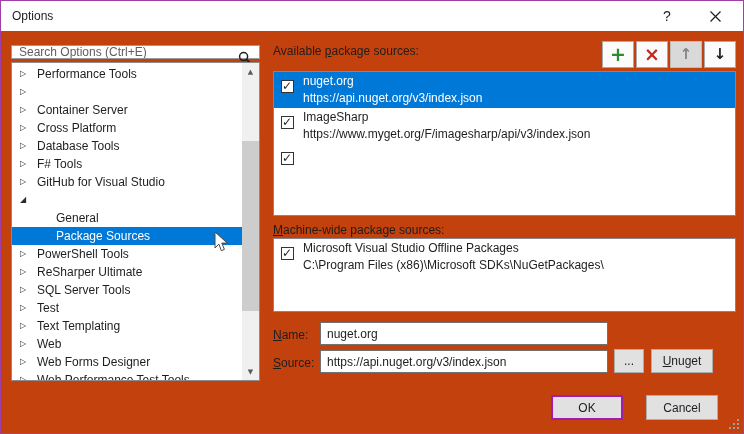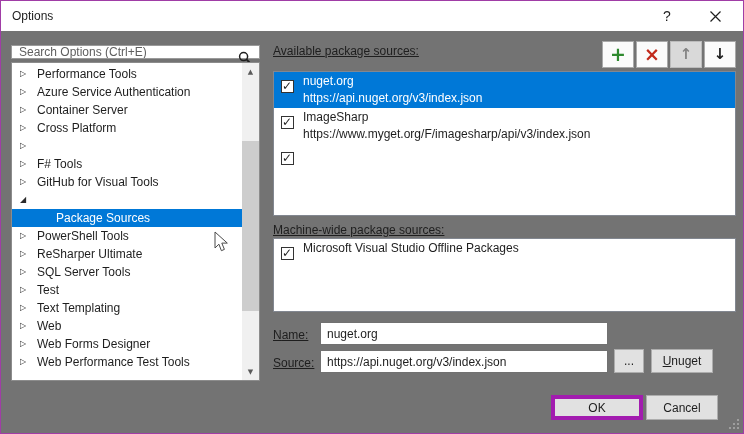--- a/index.html
+++ b/index.html
@@ -1,18 +1,18 @@
 <!DOCTYPE html>
 <html><head>
 <meta charset="utf-8">
 <style>
   * { box-sizing: border-box; margin: 0; padding: 0; }
   html,body { background:#cfcfcf; }
   body { font-family: "Liberation Sans", sans-serif; }
-  .dialog { position:relative; width:744px; height:434px; background:#737373;
+  .dialog { position:relative; width:744px; height:434px; background:#c2410c;
             border:1px solid #a03da6; overflow:hidden; font-size:12px; color:#1e1e1e; }
 
   
   .titlebar { position:absolute; left:0; top:0; width:100%; height:30px; background:#fff; }
   .title { position:absolute; left:11px; top:8px; font-size:12px; }
   .tb-btn { position:absolute; top:0; width:40px; height:30px; background:transparent; border:none;
             display:flex; align-items:center; justify-content:center; font-size:14px; color:#1e1e1e; }
   .tb-help { right:56px; }
   .tb-close { right:8px; }
 
@@ -36,21 +36,21 @@
   .tree-row.selected .tlabel { color:#fff; }
 
   
   .vscroll { position:absolute; right:0; top:0; width:17px; height:100%; background:#f0f0f0; }
   .vs-btn { position:absolute; left:0; width:17px; height:17px; display:flex; align-items:center; justify-content:center;
             font-family:"DejaVu Sans", sans-serif; font-size:7px; color:#5a5a5a; }
   .vs-up { top:0; } .vs-down { bottom:0; }
   .vs-thumb { position:absolute; left:0; top:78px; width:17px; height:170px; background:#cdcdcd; }
 
   
-  .rlabel { position:absolute; font-size:12px; color:#1e1e1e;text-decoration:underline; }
+  .rlabel { position:absolute; font-size:12px; color:#1e1e1e; }
   .mn { text-decoration:underline; }
 
   
   .toolbar { position:absolute; left:601px; top:40px; display:flex; gap:2px; }
   .tool-btn { width:32px; height:27px; background:#fbfbfb; border:1px solid #a9a9a9;
               display:flex; align-items:center; justify-content:center; padding:0; }
   .tool-btn.disabled { background:#d9d9d9; border-color:#bcbcbc; }
   .g-add { color:#2f8a2f; font-size:19px; font-weight:900; line-height:1; font-family:"DejaVu Sans", sans-serif; }
   .g-rem { color:#c22a1c; font-size:19px; font-weight:600; line-height:1; font-family:"DejaVu Sans", sans-serif; }
   .g-up  { color:#838383; font-size:15px; font-weight:bold; line-height:1; font-family:"DejaVu Sans", sans-serif; }
@@ -68,21 +68,21 @@
   .src-name { font-size:12px; line-height:17px; white-space:nowrap; }
   .src-url  { font-size:12px; line-height:16px; white-space:nowrap; }
 
   
   .finput { position:absolute; height:23px; background:#fff; border:1px solid #717171;
             font:12px "Liberation Sans", sans-serif; color:#1e1e1e; padding:0 6px; outline:none; }
   .btn { background:#e1e1e1; border:1px solid #adadad; font:12px "Liberation Sans", sans-serif;
          color:#1e1e1e; display:flex; align-items:center; justify-content:center; }
   .browse { position:absolute; left:613px; top:348px; width:30px; height:24px; }
   .update { position:absolute; left:650px; top:348px; width:62px; height:24px; }
-  .ok     { position:absolute; left:550px; top:394px; width:92px; height:25px; border:4px solid #a21caf; }
+  .ok     { position:absolute; left:550px; top:394px; width:72px; height:25px; border:2px solid #a21caf; }
   .cancel { position:absolute; left:645px; top:394px; width:72px; height:25px; }
 
   .grip { position:absolute; right:3px; bottom:3px; }
   .cursor { position:absolute; left:213px; top:230px; pointer-events:none; }
 </style>
 </head>
 <body>
 
 <div class="dialog">
 
@@ -110,43 +110,47 @@
 
   <div class="tree">
     <div class="tree-rows">
 
     <div class="tree-row">
           <span class="arrow">▷</span>
           <span class="tlabel">Performance Tools</span>
         </div>
         <div class="tree-row">
           <span class="arrow">▷</span>
-          <span class="tlabel">Azure Service Authentication</span>
         </div>
         <div class="tree-row">
           <span class="arrow">▷</span>
           <span class="tlabel">Container Server</span>
         </div>
         <div class="tree-row">
           <span class="arrow">▷</span>
           <span class="tlabel">Cross Platform</span>
         </div>
         <div class="tree-row">
           <span class="arrow">▷</span>
+          <span class="tlabel">Database Tools</span>
         </div>
         <div class="tree-row">
           <span class="arrow">▷</span>
           <span class="tlabel">F# Tools</span>
         </div>
         <div class="tree-row">
           <span class="arrow">▷</span>
-          <span class="tlabel">GitHub for Visual Tools</span>
+          <span class="tlabel">GitHub for Visual Studio</span>
         </div>
         <div class="tree-row">
           <span class="arrow">◢</span>
+        </div>
+        <div class="tree-row child">
+          <span class="arrow"></span>
+          <span class="tlabel">General</span>
         </div>
         <div class="tree-row child selected">
           <span class="arrow"></span>
           <span class="tlabel">Package Sources</span>
         </div>
         <div class="tree-row">
           <span class="arrow">▷</span>
           <span class="tlabel">PowerShell Tools</span>
         </div>
         <div class="tree-row">
@@ -236,20 +240,21 @@
   <span class="rlabel" style="left:272px; top:222px;"><span class="mn">M</span><span>achine-wide package sources:</span></span>
 
   <div class="src-list" style="top:237px; height:74px;">
 
   <div class="src-row checked">
         <span class="cbx">
           <span class="check">✓</span>
         </span>
         <div class="src-text">
           <div class="src-name">Microsoft Visual Studio Offline Packages</div>
+          <div class="src-url">C:\Program Files (x86)\Microsoft SDKs\NuGetPackages\</div>
         </div>
       </div>
     </div>
 
   <span class="rlabel" style="left:272px; top:327px;"><span class="mn">N</span><span>ame:</span></span>
   <input class="finput" style="left: 319px; top: 321px; width: 288px;" value="nuget.org">
 
   <span class="rlabel" style="left:272px; top:355px;"><span class="mn">S</span><span>ource:</span></span>
   <input class="finput" style="left: 319px; top: 349px; width: 288px;" value="https://api.nuget.org/v3/index.json">
 

